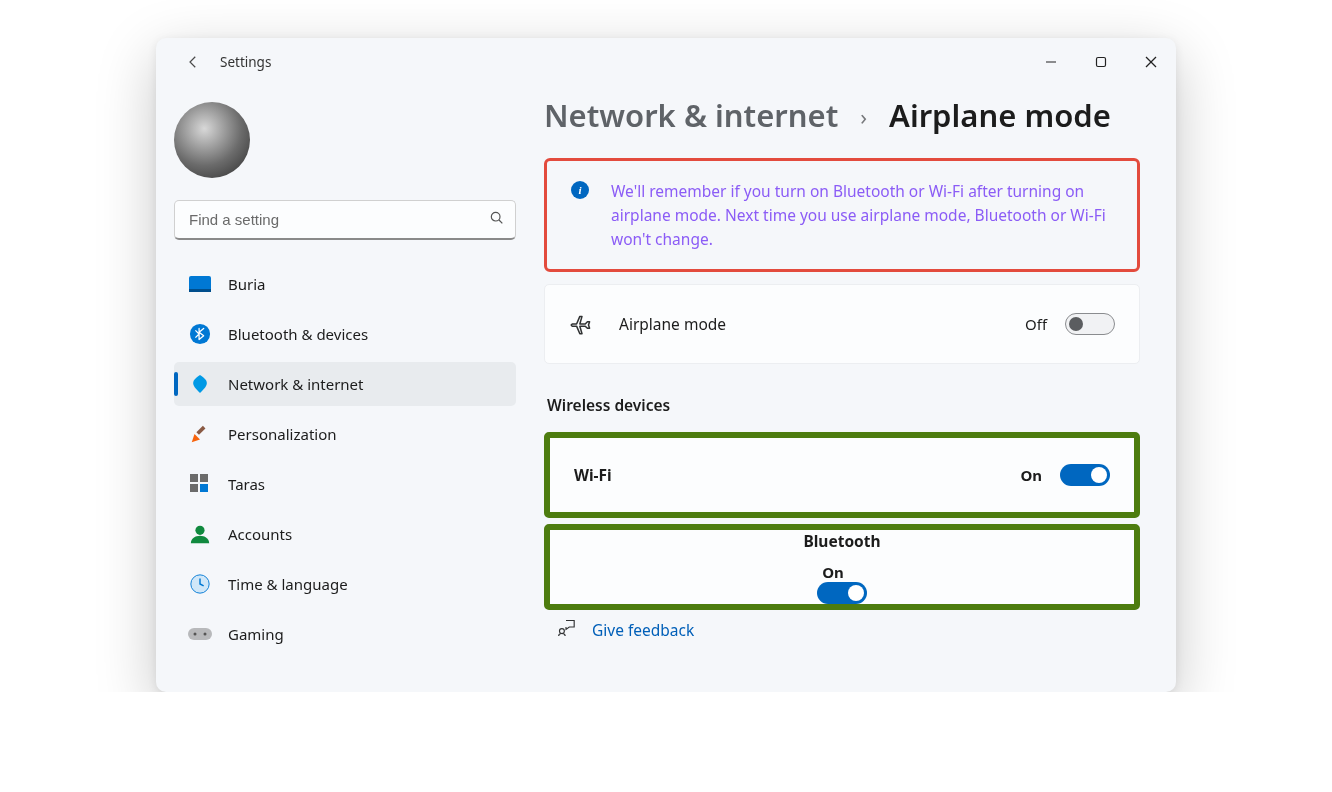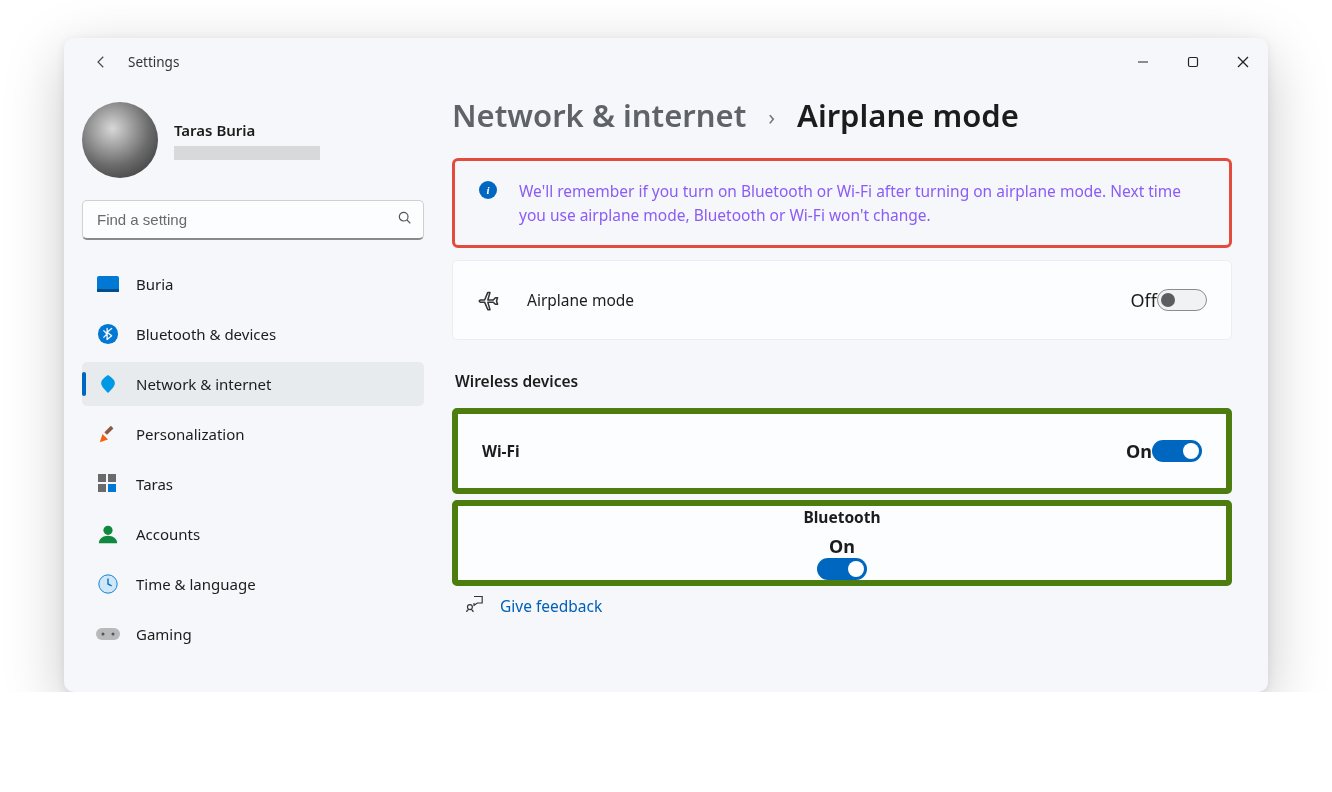--- a/index.html
+++ b/index.html
@@ -6,21 +6,21 @@
   body {
     font-family: "Segoe UI", "Segoe UI Variable", system-ui, sans-serif;
     background: #ffffff;
     display: flex;
     justify-content: center;
     align-items: flex-start;
     padding-top: 38px;
     color: #1c1c1c;
   }
   .window {
-    width: 1204px;
+    width: 1020px;
     height: 654px;
     background: #f5f7fa;
     border-radius: 10px;
     box-shadow: 0 18px 60px rgba(0,0,0,0.22), 0 2px 10px rgba(0,0,0,0.08);
     overflow: hidden;
     display: flex;
     flex-direction: column;
   }
   .titlebar {
     display: flex;
@@ -187,21 +187,21 @@
     display: flex;
     align-items: center;
     margin-bottom: 4px;
   }
   .card-icon {
     width: 26px; height: 26px;
     margin-right: 24px;
     color: #303233;
   }
   .card-label { font-size: 15.5px; flex: 1; }
-  .toggle-state { font-size: 18px; }
+  .toggle-state { font-size: 15px; margin-right: 18px; }
   .toggle {
     width: 50px; height: 22px;
     border-radius: 11px;
     position: relative;
     cursor: pointer;
   }
   .toggle.off { background: #f1f2f4; border: 1px solid #8a8c8f; }
   .toggle.off .knob {
     position: absolute; left: 3px; top: 3px;
     width: 14px; height: 14px; border-radius: 50%;
@@ -273,24 +273,20 @@
           </svg>
       </div>
     </div>
   </div>
 
   <div class="body">
 
     <div class="sidebar">
       <div class="profile">
         <div class="avatar"></div>
-        <div>
-          <div class="profile-name">Taras Buria</div>
-          <div class="profile-sub"></div>
-        </div>
       </div>
 
       <div class="search">
         <input type="text" placeholder="Find a setting" style="">
         <span>
           <svg width="16" height="16" viewBox="0 0 24 24" fill="none" stroke="#555" stroke-width="1.8">
               <circle cx="10" cy="10" r="6.5"></circle>
               <line x1="15" y1="15" x2="20" y2="20"></line>
             </svg>
         </span>

